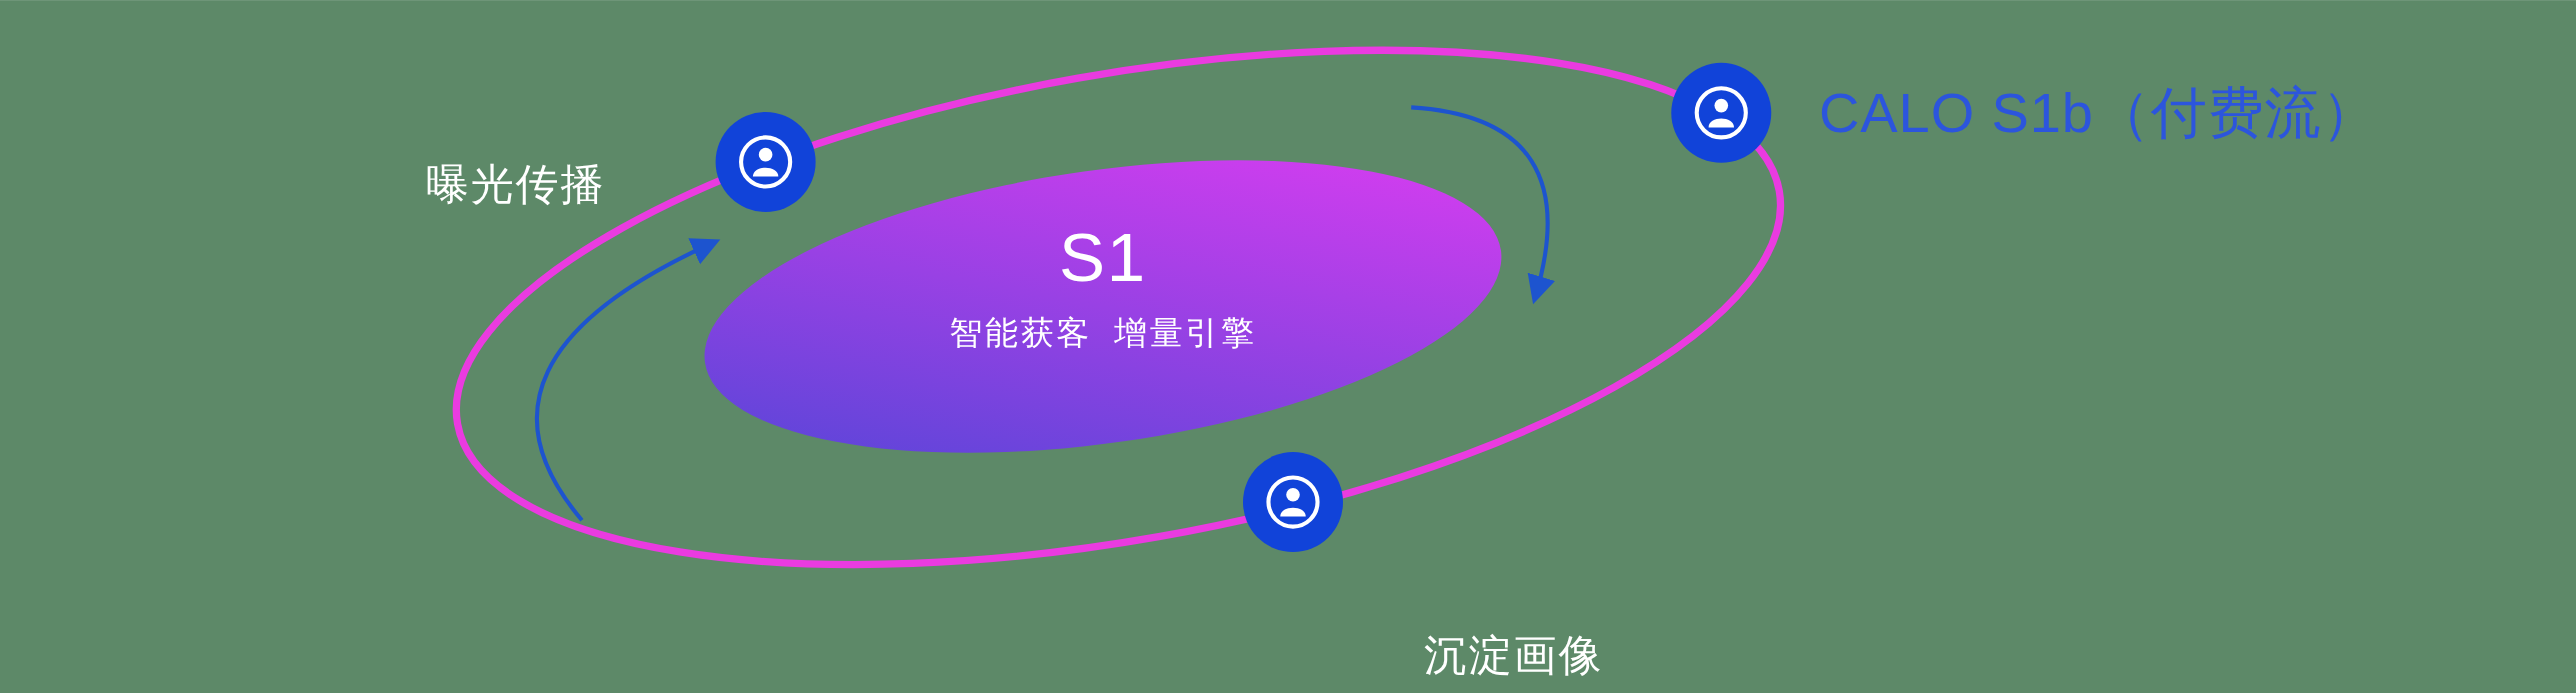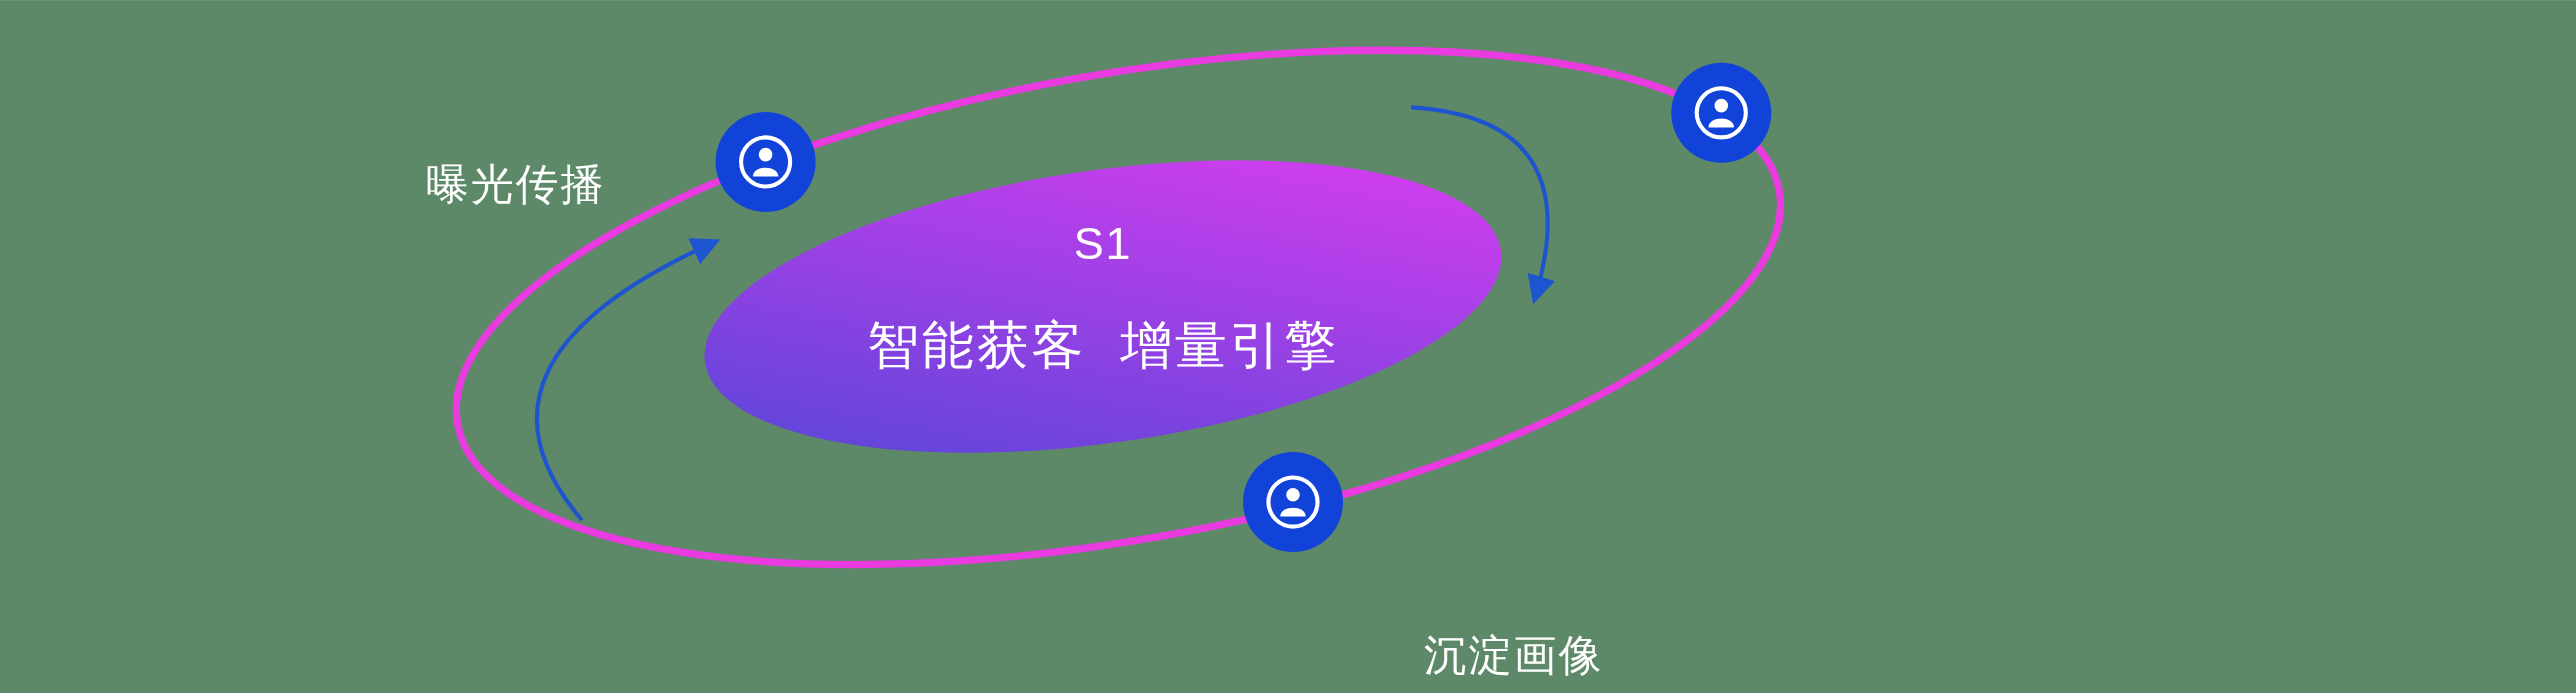--- a/index.html
+++ b/index.html
@@ -36,32 +36,33 @@
 
   .node-sub {
     color: #ffffff;
     font-size: 43px;
     font-weight: 400;
     letter-spacing: 1.8px;
   }
 
   .center-title {
     color: #ffffff;
-    font-size: 45px;
+    font-size: 69px;
     font-weight: 500;
     transform: translateX(-50%);
     letter-spacing: 1.8px;
   }
 
   .center-sub {
     color: #ffffff;
-    font-size: 52px;
+    font-size: 33px;
     font-weight: 400;
     transform: translateX(-50%);
     letter-spacing: 2.7px;
+    font-family: Liberation Serif, serif;
   }
 
   .pos-s1a-title { left: 40px;   top: 35px;  }
   .pos-s1a-sub   { left: 426px;  top: 156px; }
   .pos-s1b-title { left: 1819px; top: 76px;  }
   .pos-s1b-sub   { left: 1948px; top: 196px; }
   .pos-s1c-title { left: 1366px; top: 478px; }
   .pos-s1c-sub   { left: 1424px; top: 587px; margin-top: 40px; }
   .pos-center-title { left: 1103px; top: 218px; }
   .pos-center-sub   { left: 1103px; top: 311px; }
@@ -122,20 +123,21 @@
 
   <div class="label-layer">
 
     <div class="label center-title pos-center-title">S1</div>
 
     <div class="label center-sub pos-center-sub">智能获客  增量引擎</div>
 
 
     <div class="label node-sub pos-s1a-sub">曝光传播</div>
 
+    <div class="label node-title pos-s1b-title">CALO S1b（付费流）</div>
 
 
 
     <div class="label node-sub pos-s1c-sub">沉淀画像</div>
 
   </div>
 </div>
 
 
 </body></html>

